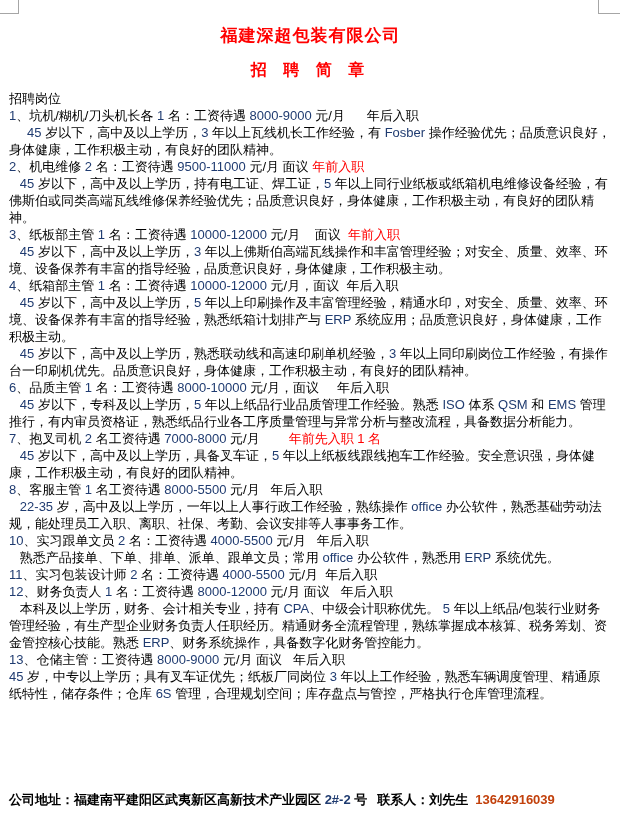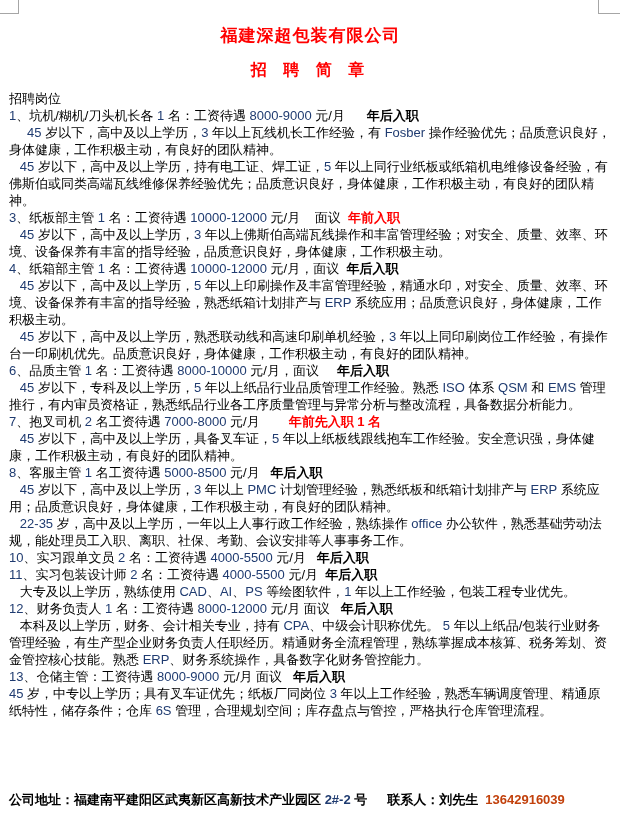--- a/index.html
+++ b/index.html
@@ -17,70 +17,70 @@
     margin:6px 0 0 0;letter-spacing:1px;
   }
   .subtitle{
     text-align:center;font-size:16px;font-weight:bold;color:#ff0000;
     margin:13px 0 9px 0;letter-spacing:6px;
   }
   .section-label{font-size:13px;line-height:17px;white-space:pre-wrap;margin-top:9px;}
   .line{
     font-size:13px;line-height:17px;white-space:pre-wrap;word-break:break-all;
   }
-  .lbl{font-weight:bold;text-align:right;}
+  .lbl{font-weight:normal;text-align:right;}
   .lbl[data-variant="red"]{color:#ff0000;}
   .lat{color:#1f3b70;}
   .footer{
     position:absolute;left:9px;bottom:11px;width:603px;
     font-size:13px;font-weight:bold;white-space:pre-wrap;
   }
-  .footer .contact{margin-left:20px;}
+  .footer .contact{margin-left:10px;}
   .footer .phone{color:#c2410c;margin-left:7px;}
 </style>
 </head>
 <body>
 
 <div class="corner corner-tl"></div>
 <div class="corner corner-tr"></div>
 
 <div class="content">
   <div class="title">福建深超包装有限公司</div>
   <div class="subtitle">招 聘 简 章</div>
   <div class="section-label">招聘岗位</div>
 
   <div>
     <div class="line"><span><span class="lat">1</span>、坑机/糊机/刀头机长各 <span class="lat">1</span> 名：工资待遇 <span class="lat">8000-9000</span> 元/月      </span><span class="lbl" data-variant="black">年后入职</span></div>
     <div class="line">     <span class="lat">45</span> 岁以下，高中及以上学历，<span class="lat">3</span> 年以上瓦线机长工作经验，有 <span class="lat">Fosber</span> 操作经验优先；品质意识良好，身体健康，工作积极主动，有良好的团队精神。</div>
 
+    <div class="line"><span><span class="lat">2</span>、机电维修 <span class="lat">2</span> 名：工资待遇 <span class="lat">9500-11000</span> 元/月 面议 </span><span class="lbl" data-variant="red">年前入职</span></div>
     <div class="line">   <span class="lat">45</span> 岁以下，高中及以上学历，持有电工证、焊工证，<span class="lat">5</span> 年以上同行业纸板或纸箱机电维修设备经验，有佛斯伯或同类高端瓦线维修保养经验优先；品质意识良好，身体健康，工作积极主动，有良好的团队精神。</div>
 
     <div class="line"><span><span class="lat">3</span>、纸板部主管 <span class="lat">1</span> 名：工资待遇 <span class="lat">10000-12000</span> 元/月    面议  </span><span class="lbl" data-variant="red">年前入职</span></div>
     <div class="line">   <span class="lat">45</span> 岁以下，高中及以上学历，<span class="lat">3</span> 年以上佛斯伯高端瓦线操作和丰富管理经验；对安全、质量、效率、环境、设备保养有丰富的指导经验，品质意识良好，身体健康，工作积极主动。</div>
 
     <div class="line"><span><span class="lat">4</span>、纸箱部主管 <span class="lat">1</span> 名：工资待遇 <span class="lat">10000-12000</span> 元/月，面议  </span><span class="lbl" data-variant="black">年后入职</span></div>
     <div class="line">   <span class="lat">45</span> 岁以下，高中及以上学历，<span class="lat">5</span> 年以上印刷操作及丰富管理经验，精通水印，对安全、质量、效率、环境、设备保养有丰富的指导经验，熟悉纸箱计划排产与 <span class="lat">ERP</span> 系统应用；品质意识良好，身体健康，工作积极主动。</div>
 
     <div class="line">   <span class="lat">45</span> 岁以下，高中及以上学历，熟悉联动线和高速印刷单机经验，<span class="lat">3</span> 年以上同印刷岗位工作经验，有操作台一印刷机优先。品质意识良好，身体健康，工作积极主动，有良好的团队精神。</div>
 
     <div class="line"><span><span class="lat">6</span>、品质主管 <span class="lat">1</span> 名：工资待遇 <span class="lat">8000-10000</span> 元/月，面议     </span><span class="lbl" data-variant="black">年后入职</span></div>
     <div class="line">   <span class="lat">45</span> 岁以下，专科及以上学历，<span class="lat">5</span> 年以上纸品行业品质管理工作经验。熟悉 <span class="lat">ISO</span> 体系 <span class="lat">QSM</span> 和 <span class="lat">EMS</span> 管理推行，有内审员资格证，熟悉纸品行业各工序质量管理与异常分析与整改流程，具备数据分析能力。</div>
 
     <div class="line"><span><span class="lat">7</span>、抱叉司机 <span class="lat">2</span> 名工资待遇 <span class="lat">7000-8000</span> 元/月        </span><span class="lbl" data-variant="red">年前先入职 1 名</span></div>
     <div class="line">   <span class="lat">45</span> 岁以下，高中及以上学历，具备叉车证，<span class="lat">5</span> 年以上纸板线跟线抱车工作经验。安全意识强，身体健康，工作积极主动，有良好的团队精神。</div>
 
-    <div class="line"><span><span class="lat">8</span>、客服主管 <span class="lat">1</span> 名工资待遇 <span class="lat">5000-8500</span> 元/月   </span><span class="lbl" data-variant="black">年后入职</span></div>
-    <div class="line">   <span class="lat">45</span> 岁以下，高中及以上学历，<span class="lat">3</span> 年以上 <span class="lat">PMC</span> 计划管理经验，熟悉纸板和纸箱计划排产与 <span class="lat">ERP</span> 系统应用；品质意识良好，身体健康，工作积极主动，有良好的团队精神。</div>
+    <div class="line"><span><span class="lat">8</span>、客服主管 <span class="lat">1</span> 名工资待遇 <span class="lat">8000-5500</span> 元/月   </span><span class="lbl" data-variant="black">年后入职</span></div>
 
     <div class="line">   <span class="lat">22-35</span> 岁，高中及以上学历，一年以上人事行政工作经验，熟练操作 <span class="lat">office</span> 办公软件，熟悉基础劳动法规，能处理员工入职、离职、社保、考勤、会议安排等人事事务工作。</div>
 
     <div class="line"><span><span class="lat">10</span>、实习跟单文员 <span class="lat">2</span> 名：工资待遇 <span class="lat">4000-5500</span> 元/月   </span><span class="lbl" data-variant="black">年后入职</span></div>
+    <div class="line">   熟悉产品接单、下单、排单、派单、跟单文员；常用 <span class="lat">office</span> 办公软件，熟悉用 <span class="lat">ERP</span> 系统优先。</div>
 
     <div class="line"><span><span class="lat">11</span>、实习包装设计师 <span class="lat">2</span> 名：工资待遇 <span class="lat">4000-5500</span> 元/月  </span><span class="lbl" data-variant="black">年后入职</span></div>
-    <div class="line">   大专及以上学历，熟练使用 <span class="lat">CAD</span>、<span class="lat">AI</span>、<span class="lat">PS</span> 等绘图软件，<span class="lat">1</span> 年以上工作经验，包装工程专业优先。</div>
 
     <div class="line"><span><span class="lat">12</span>、财务负责人 <span class="lat">1</span> 名：工资待遇 <span class="lat">8000-12000</span> 元/月 面议   </span><span class="lbl" data-variant="black">年后入职</span></div>
     <div class="line">   本科及以上学历，财务、会计相关专业，持有 <span class="lat">CPA</span>、中级会计职称优先。 <span class="lat">5</span> 年以上纸品/包装行业财务管理经验，有生产型企业财务负责人任职经历。精通财务全流程管理，熟练掌握成本核算、税务筹划、资金管控核心技能。熟悉 <span class="lat">ERP</span>、财务系统操作，具备数字化财务管控能力。</div>
 
     <div class="line"><span><span class="lat">13</span>、仓储主管：工资待遇 <span class="lat">8000-9000</span> 元/月 面议   </span><span class="lbl" data-variant="black">年后入职</span></div>
     <div class="line"><span class="lat">45</span> 岁，中专以上学历；具有叉车证优先；纸板厂同岗位 <span class="lat">3</span> 年以上工作经验，熟悉车辆调度管理、精通原纸特性，储存条件；仓库 <span class="lat">6S</span> 管理，合理规划空间；库存盘点与管控，严格执行仓库管理流程。</div>
   </div>
 </div>
 
 <div class="footer"><span>公司地址：福建南平建阳区武夷新区高新技术产业园区 <span class="lat">2#-2</span> 号</span><span class="contact">联系人：刘先生</span><span class="phone">13642916039</span></div>

